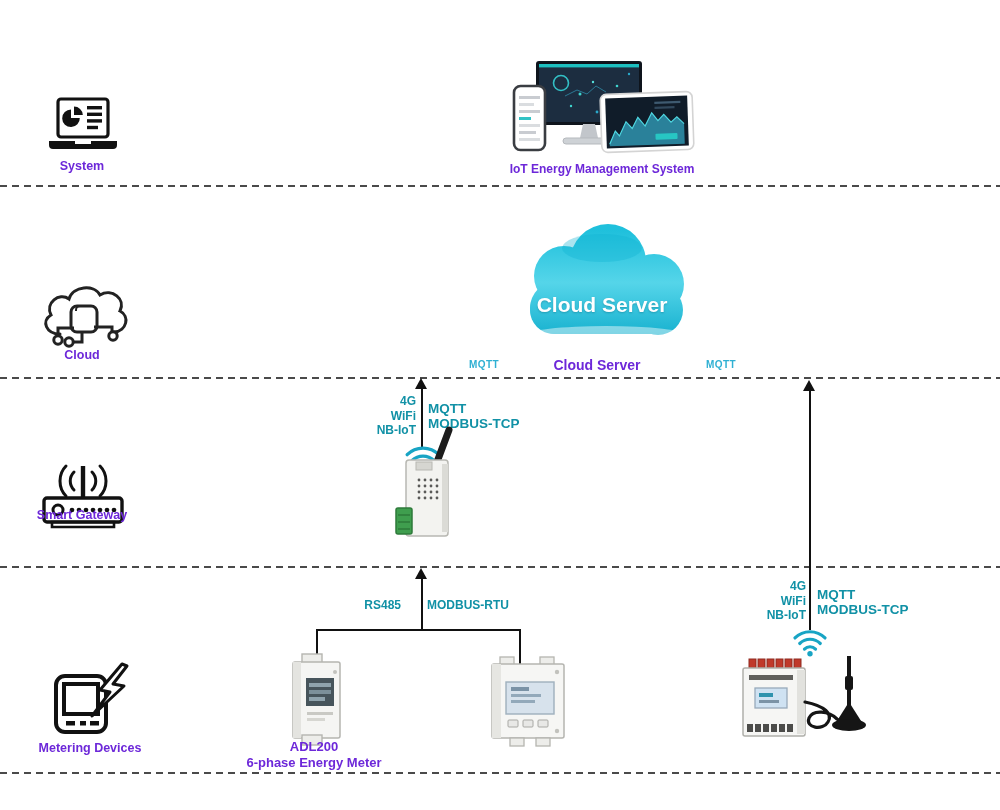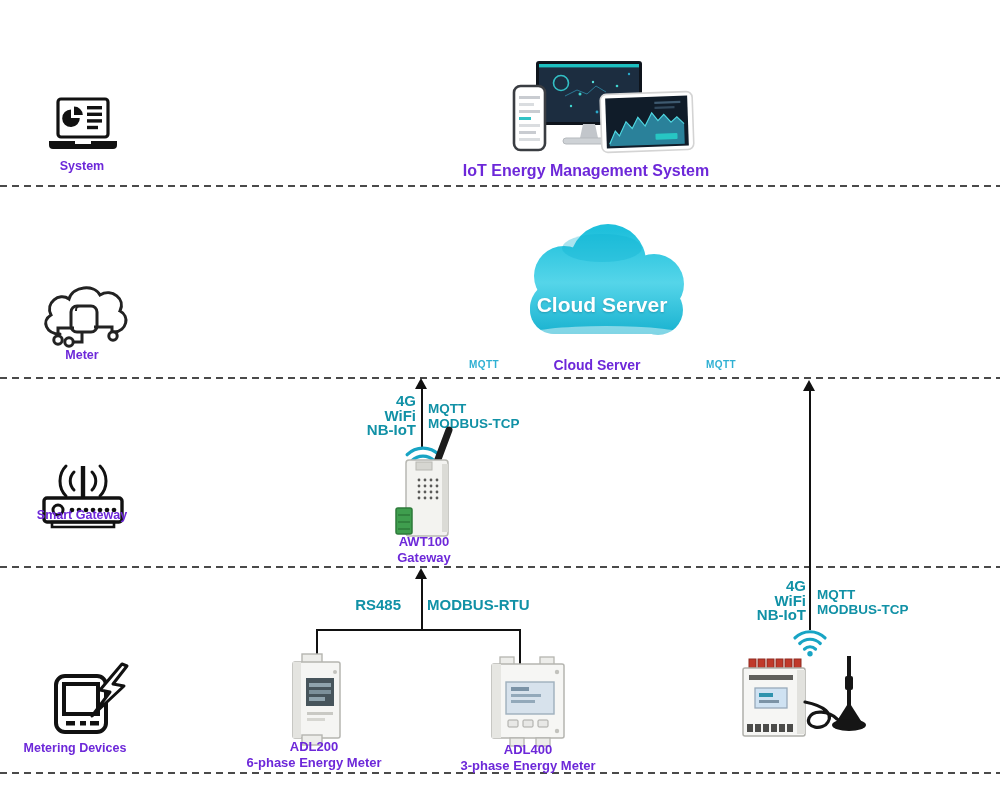--- a/index.html
+++ b/index.html
@@ -4,21 +4,21 @@
 <style>
   html,body{margin:0;padding:0;background:#ffffff;}
   #canvas{position:relative;width:1000px;height:810px;background:#ffffff;overflow:hidden;
           font-family:"Liberation Sans",sans-serif;}
   .abs{position:absolute;}
   .sep{position:absolute;left:0;width:1000px;height:2px;
        background:repeating-linear-gradient(90deg,#4a4a4a 0 7px,transparent 7px 12px);}
   .lbl{position:absolute;font-weight:bold;color:#6d28d9;text-align:center;}
   .lbl-sm{font-size:12.5px;line-height:15px;}
   .lbl-md{font-size:13px;line-height:16px;}
-  .teal{position:absolute;font-weight:bold;color:#1191a6;font-size:15px;line-height:14.5px;}
+  .teal{position:absolute;font-weight:bold;color:#1191a6;font-size:12px;line-height:14.5px;}
   .teal .ln{display:block;}
   .teal-r{text-align:right;}
   .mqtt-tag{position:absolute;font-weight:bold;color:#2fb0d3;font-size:10px;text-align:center;width:70px;letter-spacing:.4px;}
   .vline{position:absolute;width:2px;background:#111;}
   .hline{position:absolute;height:2px;background:#111;}
   .head-up{position:absolute;width:0;height:0;border-left:6px solid transparent;
            border-right:6px solid transparent;border-bottom:11px solid #111;}
   .cloud-title{position:absolute;color:#ffffff;font-weight:bold;font-size:21px;
                text-shadow:0 1px 2px rgba(0,90,110,.35);width:200px;text-align:center;}
   svg{display:block;}
@@ -54,21 +54,21 @@
       <rect x="39" y="26" width="26" height="26" rx="6" fill="#fff" stroke="#222" stroke-width="3"></rect>
       <path d="M44,31 v-1 a4,4 0 0 1 4,-4" fill="none" stroke="#222" stroke-width="2"></path>
       <path d="M42,48 H26 V56" fill="none" stroke="#222" stroke-width="3"></path>
       <circle cx="26" cy="60" r="4.2" fill="#fff" stroke="#222" stroke-width="3"></circle>
       <path d="M50,52 V62 H42" fill="none" stroke="#222" stroke-width="3"></path>
       <circle cx="37" cy="62" r="4.2" fill="#fff" stroke="#222" stroke-width="3"></circle>
       <path d="M62,47 H80 V52" fill="none" stroke="#222" stroke-width="3"></path>
       <circle cx="81" cy="56" r="4.2" fill="#fff" stroke="#222" stroke-width="3"></circle>
     </svg>
   </div>
-  <div class="lbl lbl-sm" style="left:30px;top:348px;width:104px;">Meter</div>
+  <div class="lbl lbl-sm" style="left:30px;top:348px;width:104px;">Cloud</div>
 
   <div class="abs" style="left:28px;top:456px;">
     <svg width="110" height="80" viewBox="0 0 110 80">
       <line x1="55" y1="10" x2="55" y2="42" stroke="#111" stroke-width="4.4"></line>
       <path d="M46,16 C41,21 41,29 46,34" fill="none" stroke="#111" stroke-width="3" stroke-linecap="round"></path>
       <path d="M38,10 C30,18 30,32 38,40" fill="none" stroke="#111" stroke-width="3" stroke-linecap="round"></path>
       <path d="M64,16 C69,21 69,29 64,34" fill="none" stroke="#111" stroke-width="3" stroke-linecap="round"></path>
       <path d="M72,10 C80,18 80,32 72,40" fill="none" stroke="#111" stroke-width="3" stroke-linecap="round"></path>
       <rect x="16" y="42" width="78" height="24" rx="3" fill="#fff" stroke="#111" stroke-width="3.4"></rect>
       <circle cx="30" cy="54" r="5" fill="none" stroke="#111" stroke-width="3"></circle>
@@ -87,21 +87,21 @@
   <div class="abs" style="left:30px;top:660px;">
     <svg width="110" height="78" viewBox="0 0 110 78">
       <rect x="26" y="16" width="50" height="56" rx="9" fill="#fff" stroke="#111" stroke-width="4"></rect>
       <rect x="34" y="24" width="34" height="30" fill="#fff" stroke="#111" stroke-width="4"></rect>
       <rect x="36" y="61" width="9" height="4.5" fill="#111"></rect>
       <rect x="50" y="61" width="6" height="4.5" fill="#111"></rect>
       <rect x="60" y="61" width="9" height="4.5" fill="#111"></rect>
       <path d="M92,4 L70,30 L80,32 L62,56 L94,26 L83,24 L97,6 Z" fill="#fff" stroke="#111" stroke-width="3" stroke-linejoin="round"></path>
     </svg>
   </div>
-  <div class="lbl lbl-sm" style="left:0;top:741px;width:150px;">Metering Devices</div>
+  <div class="lbl lbl-sm" style="left:15px;top:741px;width:150px;">Metering Devices</div>
 
   <div class="abs" style="left:505px;top:56px;">
     <svg width="195" height="120" viewBox="0 0 195 120">
 
       <rect x="31" y="5" width="106" height="64" rx="3" fill="#0e141c"></rect>
       <rect x="34" y="8" width="100" height="58" fill="#1c2d40"></rect>
       <rect x="34" y="8" width="100" height="3.4" fill="#1cbfc0"></rect>
       <circle cx="56" cy="27" r="7.5" fill="none" stroke="#35cfd4" stroke-width="1.6" opacity=".9"></circle>
       <circle cx="75" cy="38" r="1.5" fill="#3fd4cf"></circle>
         <circle cx="88" cy="26" r="1.2" fill="#57e0dc"></circle>
@@ -128,21 +128,21 @@
         <rect x="96" y="37" width="92" height="58" rx="6" fill="#fff" stroke="#d4d4d4" stroke-width="1.6"></rect>
         <rect x="101" y="41" width="82" height="50" fill="#101c29"></rect>
         <path d="M104,87 L110,74 114,79 121,65 127,72 133,61 140,70 147,57 153,65 159,59 166,67 172,62 179,69 L179,89 L104,89 Z" fill="#2f93ae" opacity=".85"></path>
         <path d="M104,87 L110,74 114,79 121,65 127,72 133,61 140,70 147,57 153,65 159,59 166,67 172,62 179,69" fill="none" stroke="#4fd8e2" stroke-width="1.2"></path>
         <rect x="150" y="46" width="26" height="2.2" fill="#3e5a70"></rect>
         <rect x="150" y="51" width="20" height="2.2" fill="#31485c"></rect>
         <rect x="150" y="78" width="22" height="6" rx="1" fill="#27c6c3"></rect>
       </g>
     </svg>
   </div>
-  <div class="lbl" style="left:436px;top:162px;width:300px;font-size:16px;">IoT Energy Management System</div>
+  <div class="lbl" style="left:452px;top:162px;width:300px;font-size:12px;">IoT Energy Management System</div>
 
   <div class="abs" style="left:502px;top:218px;">
     <svg width="200" height="140" viewBox="0 0 200 140">
       <defs>
         <linearGradient id="cg" gradientUnits="userSpaceOnUse" x1="0" y1="12" x2="0" y2="122">
           <stop offset="0" stop-color="#1fc0dc"></stop>
           <stop offset="0.48" stop-color="#55d5e9"></stop>
           <stop offset="1" stop-color="#12aecd"></stop>
         </linearGradient>
       </defs>
@@ -207,24 +207,20 @@
           <circle cx="33" cy="74" r="1.4"></circle>
           <circle cx="39" cy="74" r="1.4"></circle>
           <circle cx="45" cy="74" r="1.4"></circle>
       </g>
       <rect x="4" y="84" width="16" height="26" rx="2" fill="#3f9e4e" stroke="#2e7a3a" stroke-width="1.5"></rect>
       <line x1="6" y1="91" x2="18" y2="91" stroke="#2e7a3a" stroke-width="1.5"></line>
       <line x1="6" y1="98" x2="18" y2="98" stroke="#2e7a3a" stroke-width="1.5"></line>
       <line x1="6" y1="105" x2="18" y2="105" stroke="#2e7a3a" stroke-width="1.5"></line>
     </svg>
   </div>
-  <div class="lbl lbl-md" style="left:364px;top:534px;width:120px;">
-    <span style="display:block;">AWT100</span>
-    <span style="display:block;">Gateway</span>
-  </div>
 
   <div class="vline" style="left:421px;top:578px;height:53px;"></div>
   <div class="head-up" style="left:415px;top:568px;"></div>
   <div class="teal teal-r" style="left:324px;top:598px;width:77px;">RS485</div>
   <div class="teal" style="left:427px;top:598px;">MODBUS-RTU</div>
   <div class="hline" style="left:316px;top:629px;width:205px;"></div>
   <div class="vline" style="left:316px;top:629px;height:31px;"></div>
   <div class="vline" style="left:519px;top:629px;height:37px;"></div>
 
   <div class="vline" style="left:809px;top:390px;height:240px;"></div>
@@ -279,24 +275,20 @@
       <rect x="25" y="44" width="24" height="3" fill="#93a9ba"></rect>
       <rect x="22" y="64" width="10" height="7" rx="1" fill="#e8e8e6" stroke="#a8a8a4"></rect>
       <rect x="37" y="64" width="10" height="7" rx="1" fill="#e8e8e6" stroke="#a8a8a4"></rect>
       <rect x="52" y="64" width="10" height="7" rx="1" fill="#e8e8e6" stroke="#a8a8a4"></rect>
       <circle cx="71" cy="16" r="2.2" fill="#c2c2bd"></circle>
       <circle cx="71" cy="75" r="2.2" fill="#c2c2bd"></circle>
       <rect x="24" y="82" width="14" height="8" fill="#ededea" stroke="#b5b5b0" stroke-width="1.3"></rect>
       <rect x="50" y="82" width="14" height="8" fill="#ededea" stroke="#b5b5b0" stroke-width="1.3"></rect>
     </svg>
   </div>
-  <div class="lbl lbl-md" style="left:447px;top:742px;width:162px;">
-    <span style="display:block;">ADL400</span>
-    <span style="display:block;">3-phase Energy Meter</span>
-  </div>
 
   <div class="abs" style="left:733px;top:648px;">
     <svg width="150" height="100" viewBox="0 0 150 100">
       <g fill="#c0392b" stroke="#8f2a20" stroke-width="1">
         <rect x="16" y="11" width="7" height="9"></rect>
           <rect x="25" y="11" width="7" height="9"></rect>
         <rect x="34" y="11" width="7" height="9"></rect>
           <rect x="43" y="11" width="7" height="9"></rect>
         <rect x="52" y="11" width="7" height="9"></rect>
           <rect x="61" y="11" width="7" height="9"></rect>

